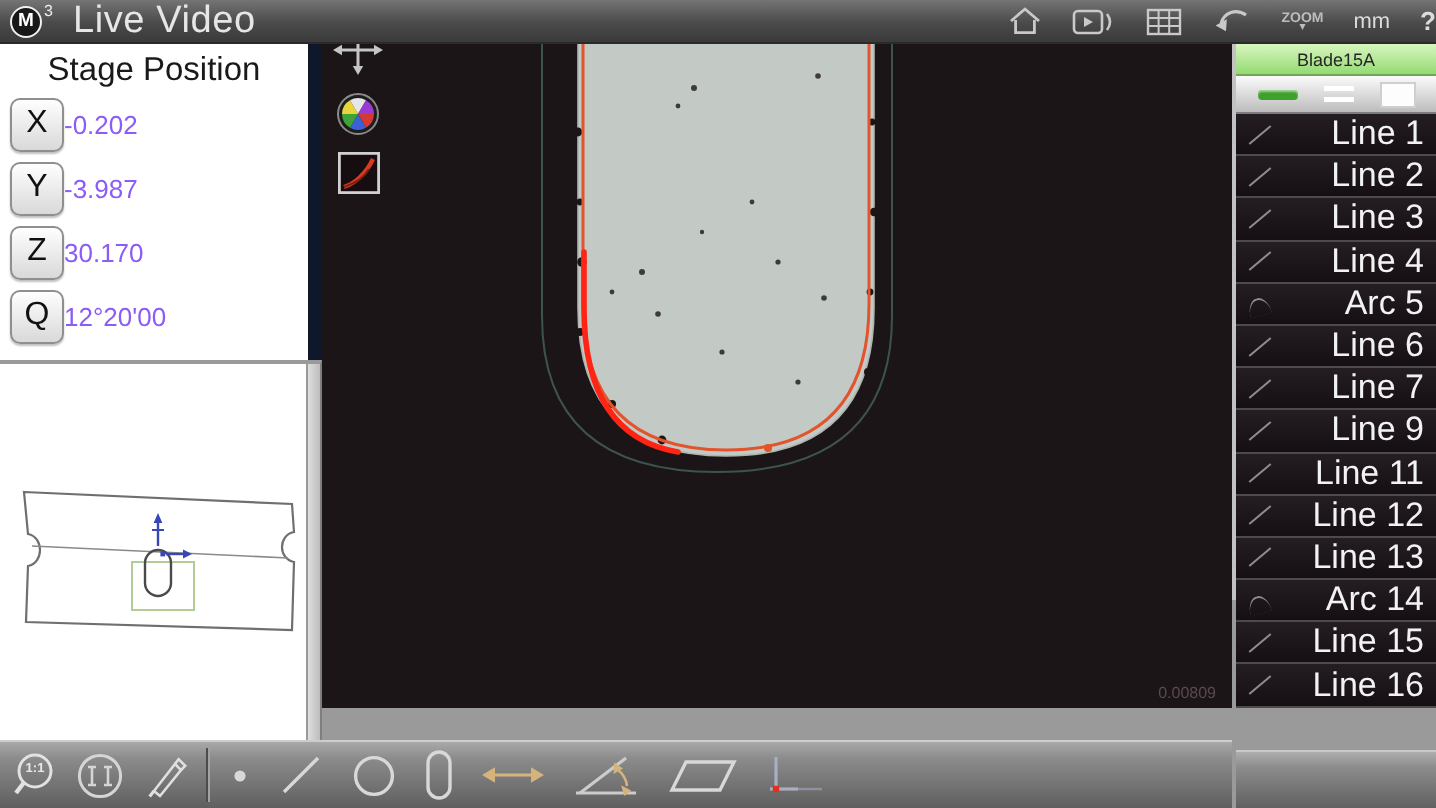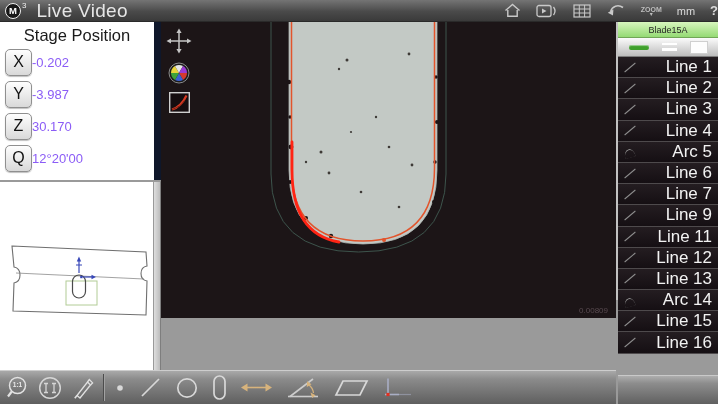--- a/index.html
+++ b/index.html
@@ -34,21 +34,21 @@
     box-shadow:0 1px 1px rgba(0,0,0,.25);}
   .axis-value{flex:1;font-size:13px;color:#8b5cf6;}
 
   
   .part-panel{position:absolute;left:0;top:180px;width:161px;height:190px;background:#fff;
     border-top:2px solid #9a9a9a;border-right:1px solid #7e7e7e;box-sizing:border-box;}
   .part-scroll{position:absolute;right:0;top:0;bottom:0;width:6px;
     background:linear-gradient(90deg,#dedede,#bdbdbd);border-left:1px solid #9a9a9a;}
 
   
-  .video{position:absolute;left:161px;top:22px;width:455px;height:296px;background:#1c1517;overflow:hidden;}
+  .video{position:absolute;left:161px;top:6px;width:455px;height:348px;background:#1c1517;overflow:hidden;}
   .vid-tools{position:absolute;left:5px;top:6px;display:flex;flex-direction:column;gap:8px;z-index:3;}
   .scale-readout{position:absolute;right:8px;bottom:3px;color:#584a50;font-size:8px;z-index:3;}
 
   
   .sidebar{position:absolute;left:616px;top:22px;width:102px;height:278px;background:#171115;
     border-left:2px solid #c2c2c2;box-sizing:border-box;}
   .sb-header{height:15px;background:linear-gradient(#d8f6be,#94da74);border-bottom:1px solid #71a657;
     color:#262626;font-size:9px;display:flex;align-items:center;justify-content:center;}
   .sb-toggles{height:19px;background:linear-gradient(#fbfbfb,#bcbcbc);border-bottom:1px solid #7c7c7c;
     display:flex;align-items:center;justify-content:space-around;padding:0 4px;box-sizing:border-box;}

